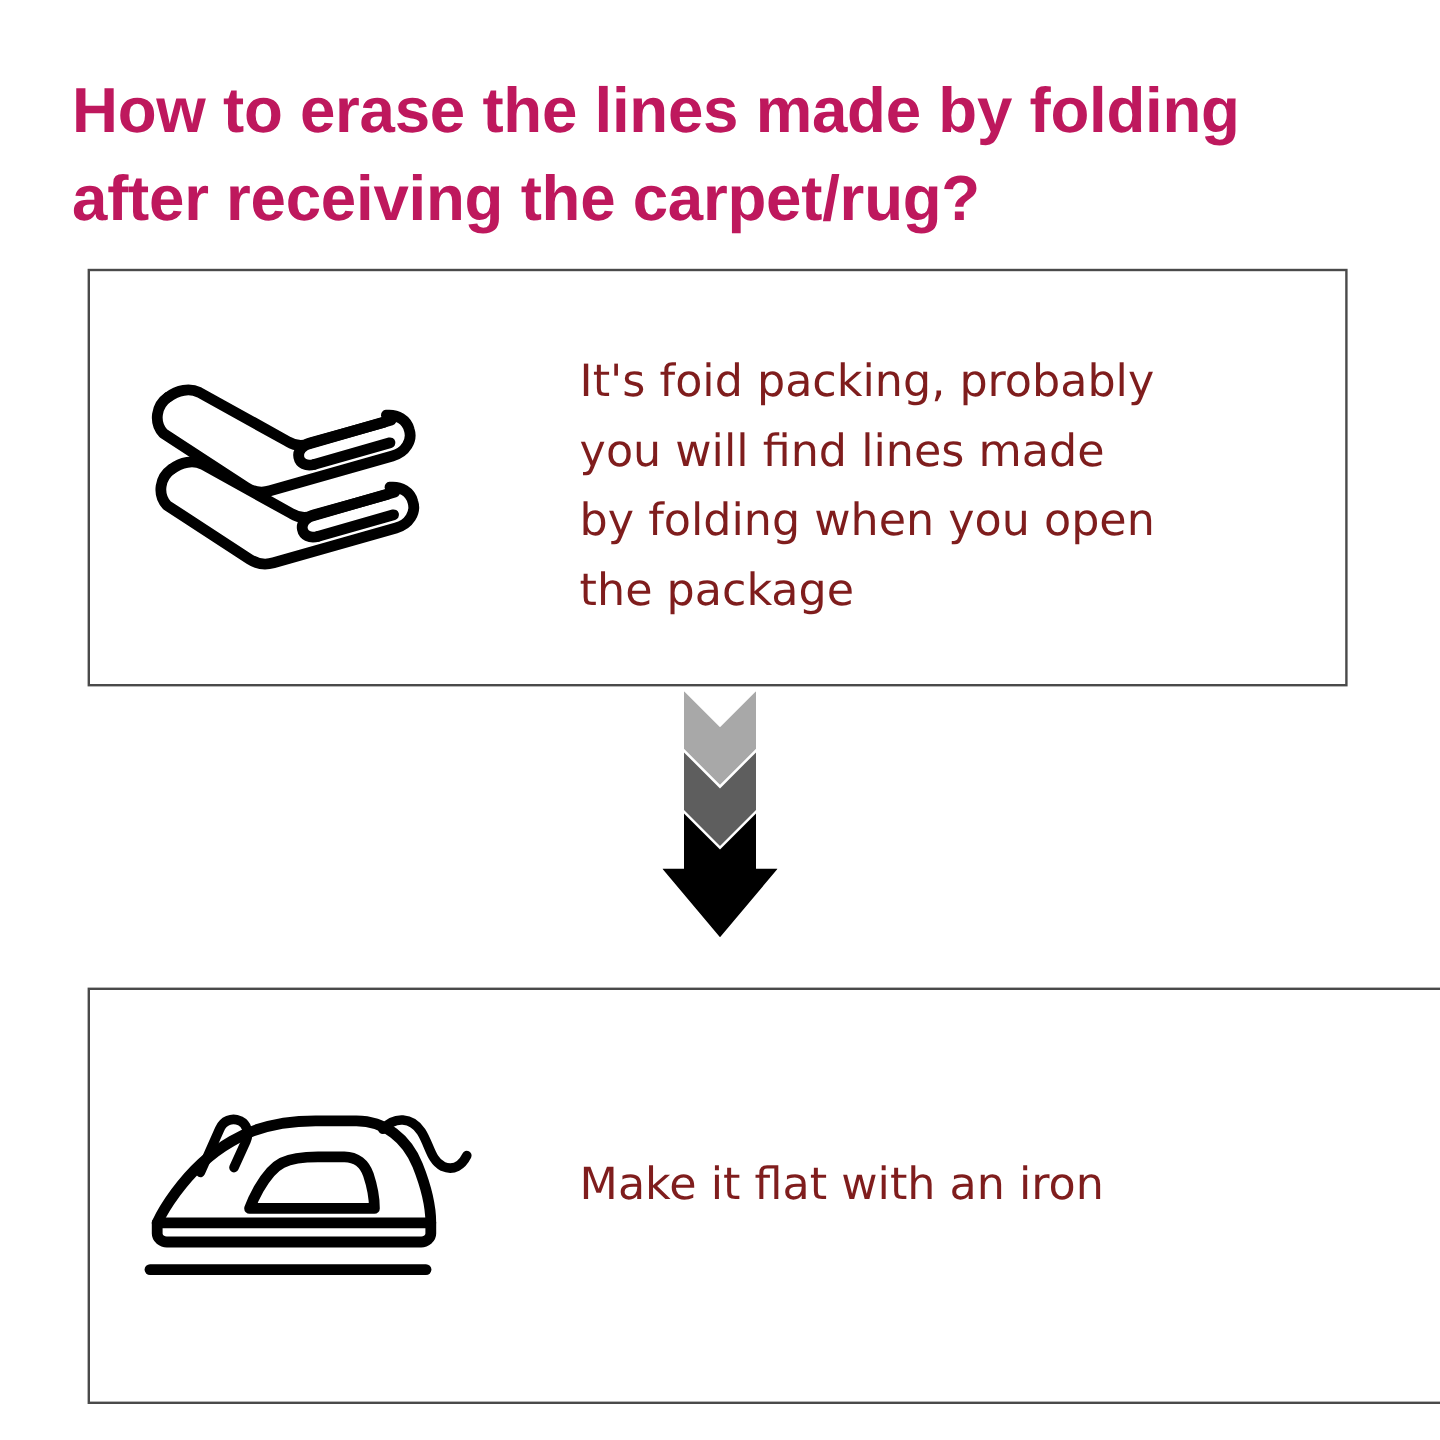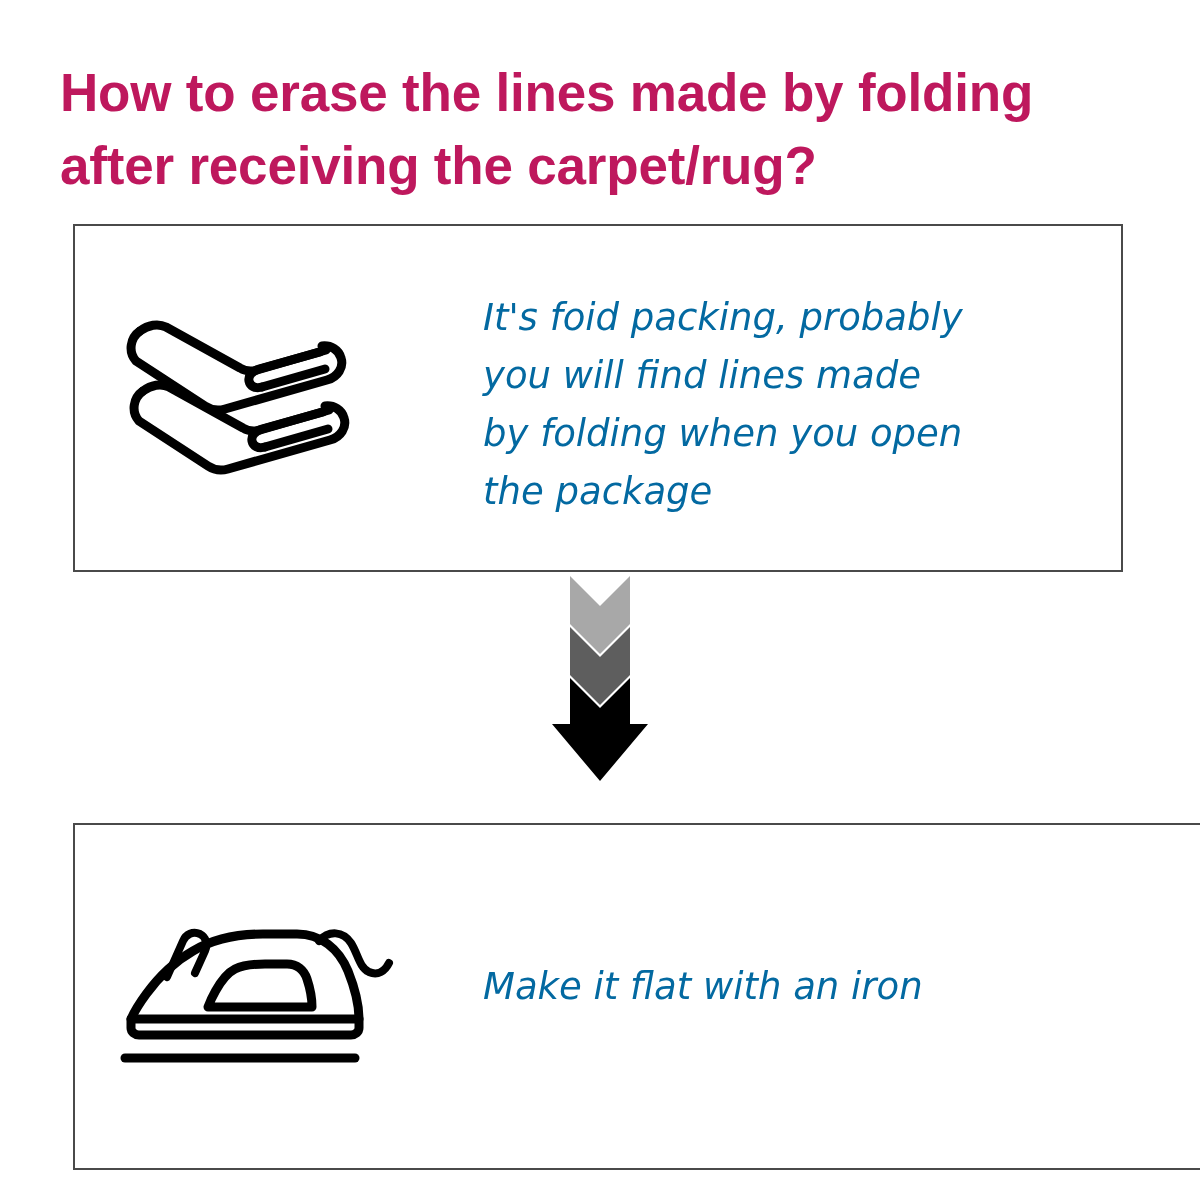--- a/index.html
+++ b/index.html
@@ -65,23 +65,22 @@
     left: 40px;
     top: 90px;
     width: 290px;
     height: 160px;
   }
 
   .step-text {
     position: absolute;
     font-family: "DejaVu Sans", sans-serif;
     font-weight: 400;
-    color: #0369a1;
+    color: #7f1d1d;
     white-space: pre-line;
-    font-style: italic;
   }
   #step-text-1 {
     left: 408px;
     top: 63px;
     width: 600px;
     font-size: 37px;
     line-height: 58px;
   }
   #step-text-2 {
     left: 408px;

